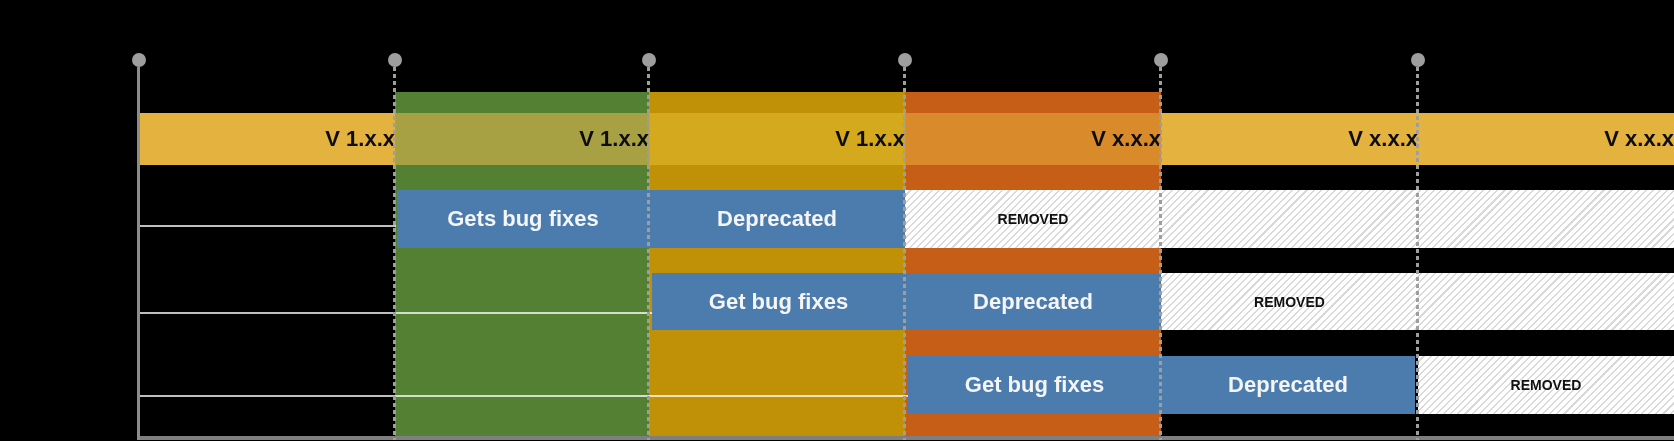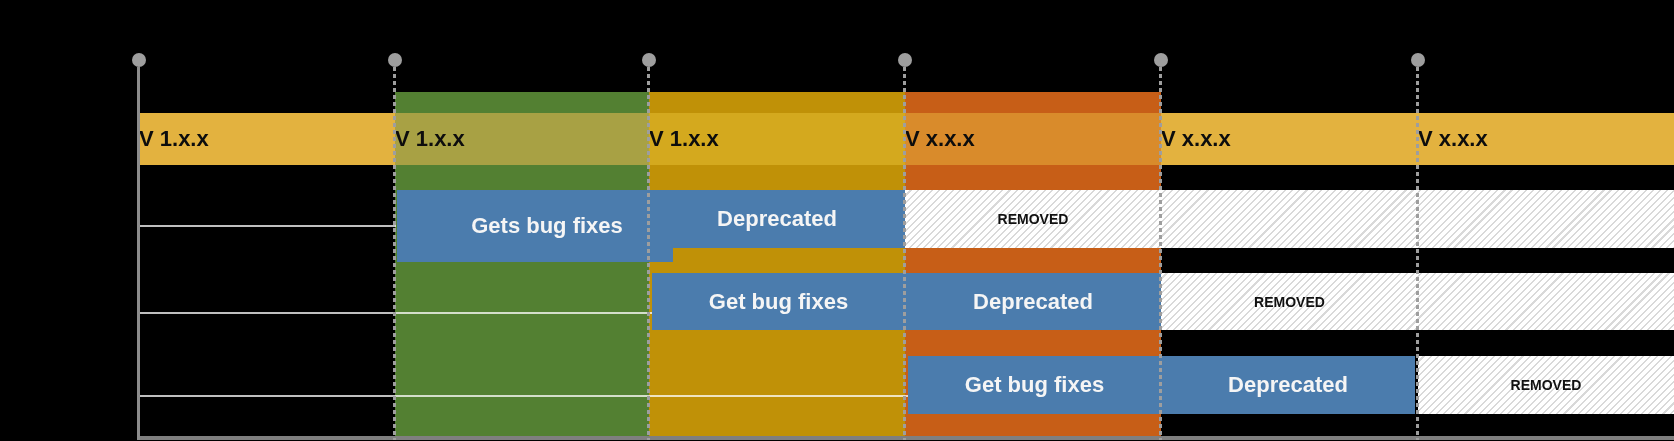--- a/index.html
+++ b/index.html
@@ -24,21 +24,21 @@
     position:absolute;left:137px;top:436px;width:1537px;height:4px;
     background:#7f7f7f;z-index:4;
   }
   
   .colblock{position:absolute;top:92px;height:344px;z-index:1;}
   
   .leader{position:absolute;height:2px;background:rgba(255,255,255,0.75);z-index:2;}
   
   .seg{
     position:absolute;top:113px;height:52px;z-index:3;
-    display:flex;align-items:center;justify-content:flex-start;
+    display:flex;align-items:center;justify-content:flex-end;
     color:#0d0d0d;font-weight:bold;font-size:22px;
   }
   
   .band{
     position:absolute;z-index:3;
     display:flex;align-items:center;justify-content:center;
     font-weight:bold;font-size:22px;
   }
   .band.blue{background:#4b7cad;color:#f5f5f5;}
   .band.hatch{
@@ -76,21 +76,21 @@
   <div class="seg" style="left:905px;width:256px;background:#D98B2B;">
     <span>V x.x.x</span>
   </div>
   <div class="seg" style="left:1161px;width:257px;background:#E3B23F;">
     <span>V x.x.x</span>
   </div>
   <div class="seg" style="left:1418px;width:256px;background:#E3B23F;">
     <span>V x.x.x</span>
   </div>
 
-  <div class="band blue" style="left:397px;top:190px;width:252px;height:72px;padding-left:24px;">
+  <div class="band blue" style="left:397px;top:190px;width:252px;height:58px;">
     <span>Gets bug fixes</span>
   </div>
   <div class="band blue" style="left:649px;top:190px;width:256px;height:58px;">
     <span>Deprecated</span>
   </div>
   <div class="band hatch" style="left:905px;top:190px;width:769px;height:58px;">
     <div class="hatch-label" style="width:256px;">REMOVED</div>
   </div>
 
   <div class="band blue" style="left:652px;top:273px;width:253px;height:57px;">

